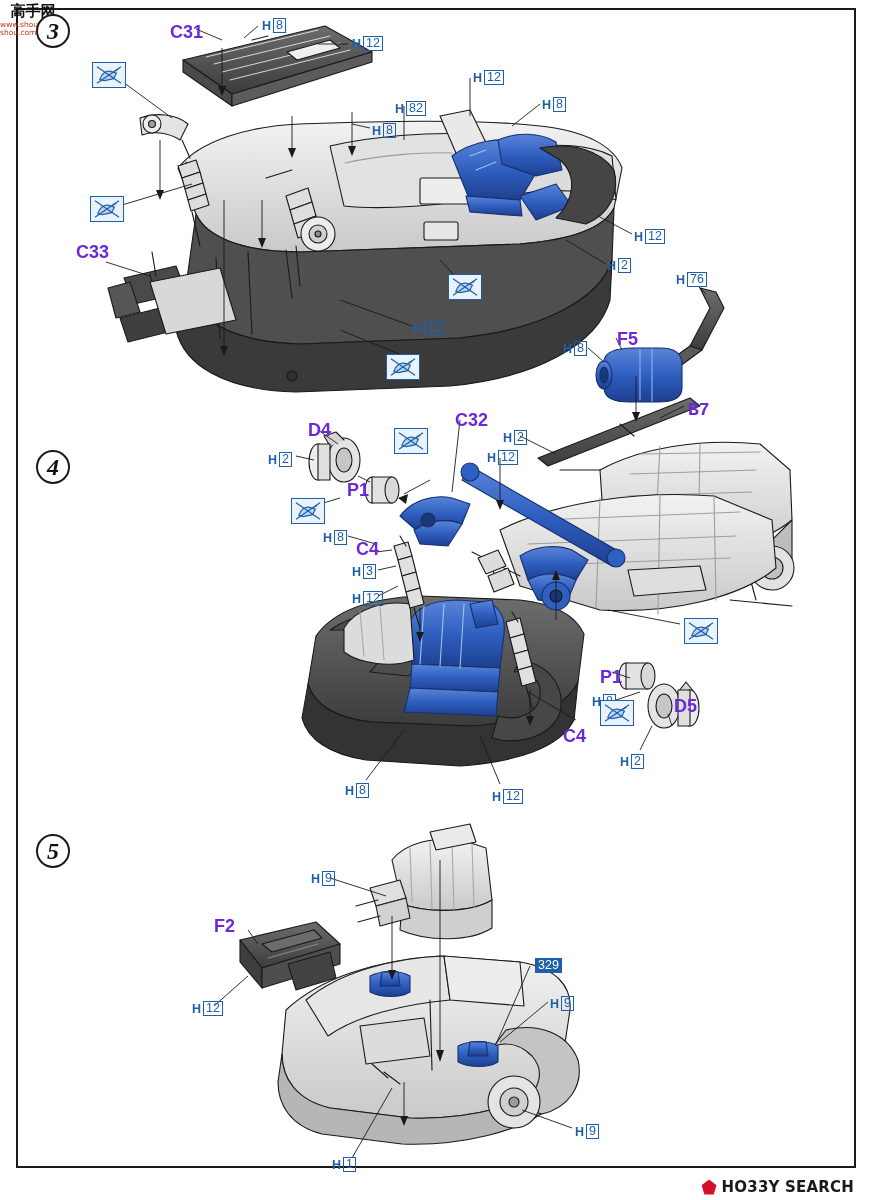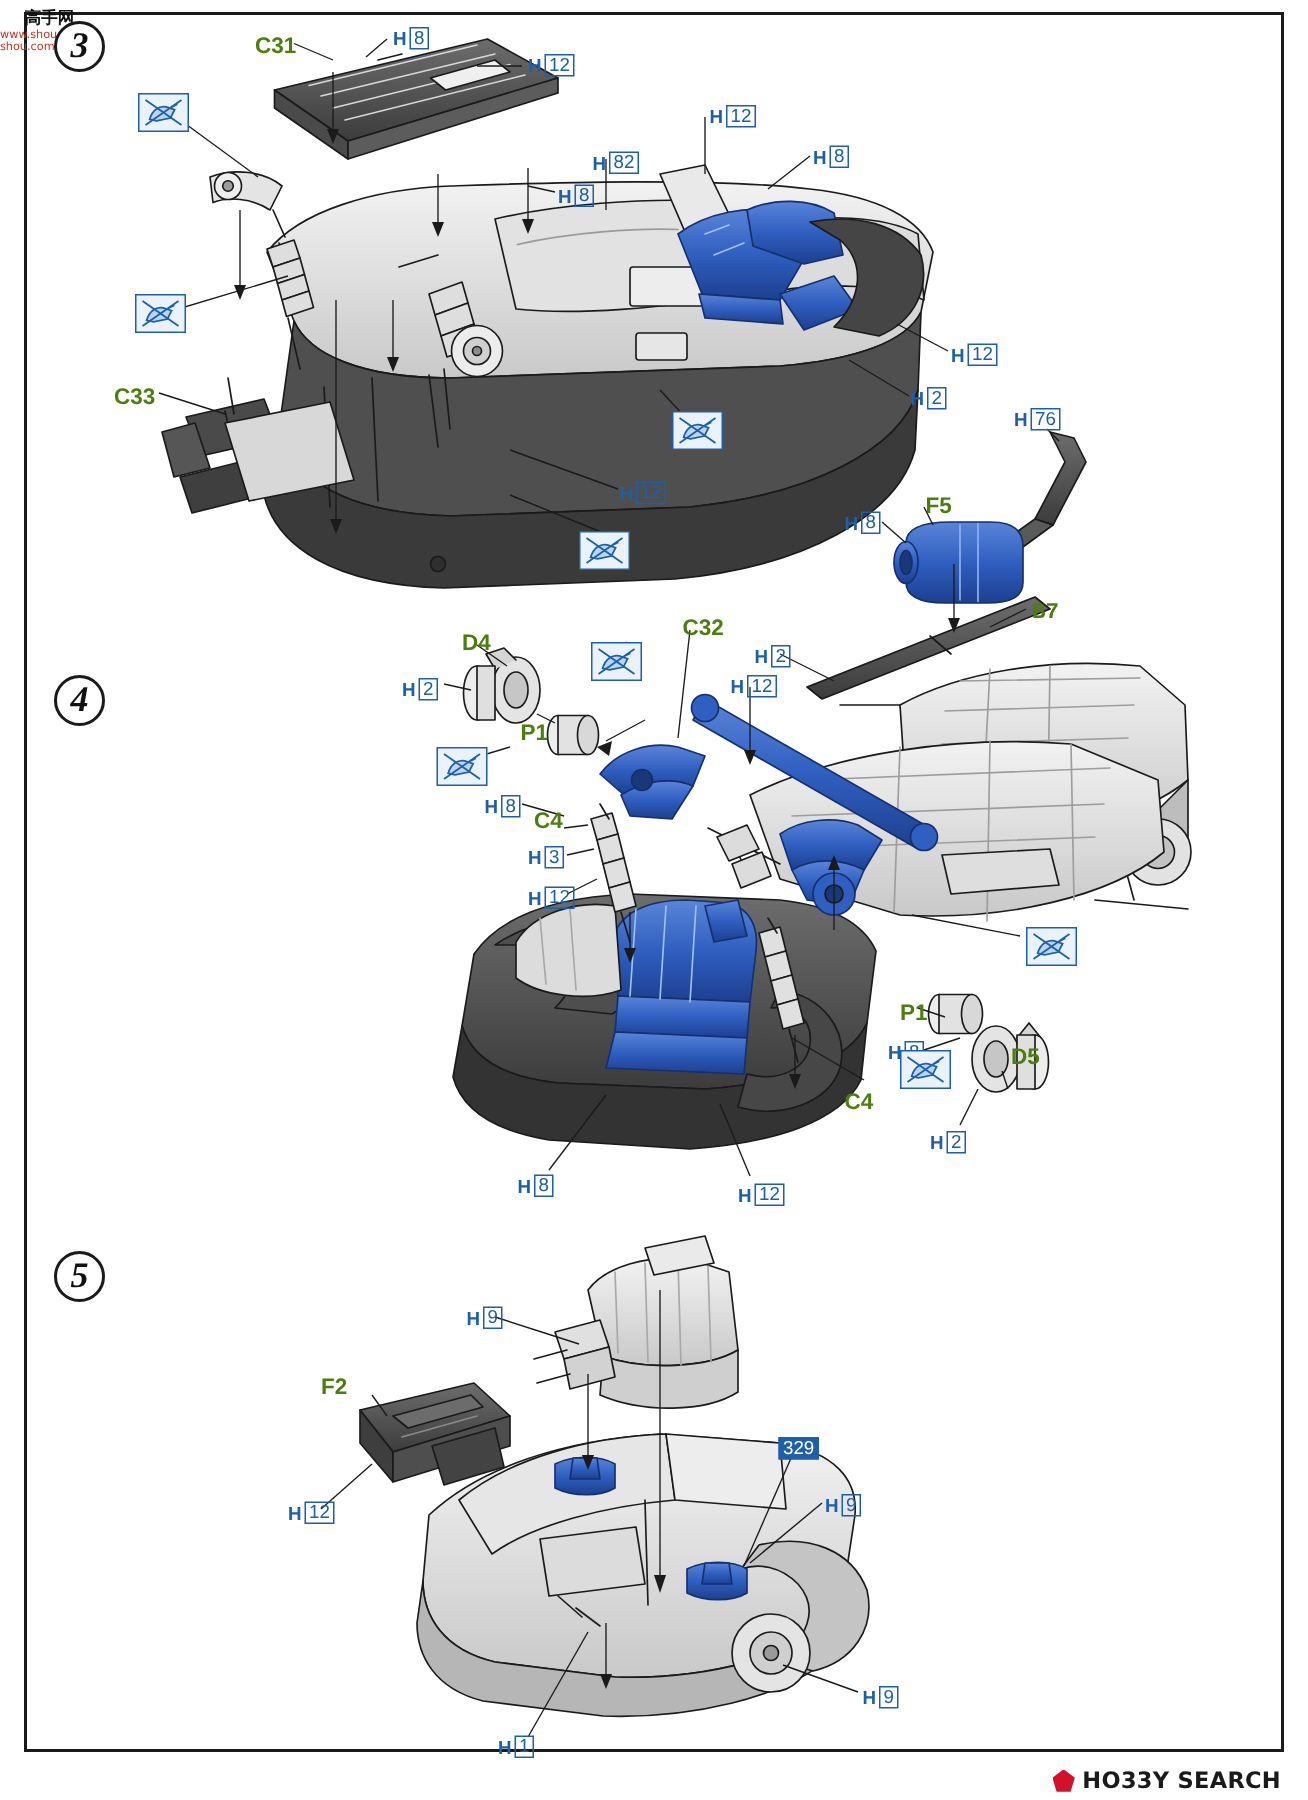--- a/index.html
+++ b/index.html
@@ -28,21 +28,21 @@
   #wm {
     position: absolute;
     left: 0; top: 0;
     width: 66px; height: 40px;
     display: flex; flex-direction: column;
     align-items: center; justify-content: center;
     line-height: 1;
   }
   #wm .wm-row { display: flex; align-items: center; }
   #wm .wm-ch {
-    font-size: 11px; color: #111; font-weight: bold;
+    font-size: 15px; color: #111; font-weight: bold;
     font-family: "DejaVu Sans", sans-serif;
   }
   #wm .wm-url {
     font-size: 7.5px; color: #c9331f; margin-top: 2px;
     font-family: "DejaVu Sans", sans-serif;
   }
 
   
   #hs {
     position: absolute;
@@ -69,22 +69,22 @@
     background: #fff;
     display: flex; align-items: center; justify-content: center;
     font-size: 24px; font-weight: bold; color: #111;
     font-family: "Liberation Serif", serif;
     font-style: italic;
   }
 
   
   .plabel {
     position: absolute;
-    font-size: 15px;
-    color: #4d7c0f;
+    font-size: 18px;
+    color: #6d28d9;
     font-family: "Liberation Sans", sans-serif;
     font-weight: bold;
     white-space: nowrap;
   }
 
   
   .bcode {
     position: absolute;
     display: flex; align-items: center; gap: 2px;
     white-space: nowrap;
@@ -526,21 +526,21 @@
   <div class="step" style="left:36px; top:450px;">
     <span>4</span>
   </div>
   <div class="step" style="left:36px; top:834px;">
     <span>5</span>
   </div>
 
   <div class="plabel" style="left:170px; top:22px;">
     <span>C31</span>
   </div>
-  <div class="plabel" style="left:76px; top:256px;">
+  <div class="plabel" style="left:76px; top:242px;">
     <span>C33</span>
   </div>
 
   <div class="bcode" style="left:262px; top:18px;">
     <span class="lead">H</span>
     <span class="num">8</span>
   </div>
   <div class="bcode" style="left:352px; top:36px;">
     <span class="lead">H</span>
     <span class="num">12</span>
@@ -652,21 +652,21 @@
     <span class="num">12</span>
   </div>
 
   <div class="plabel" style="left:214px; top:916px;">
     <span>F2</span>
   </div>
   <div class="bcode" style="left:311px; top:871px;">
     <span class="lead">H</span>
     <span class="num">9</span>
   </div>
-  <div class="bcode solid" style="left:517px; top:958px;justify-content:center;">
+  <div class="bcode solid" style="left:533px; top:958px;justify-content:center;">
     <span class="lead"></span>
     <span class="num">329</span>
   </div>
   <div class="bcode" style="left:550px; top:996px;">
     <span class="lead">H</span>
     <span class="num">9</span>
   </div>
   <div class="bcode" style="left:192px; top:1001px;">
     <span class="lead">H</span>
     <span class="num">12</span>

